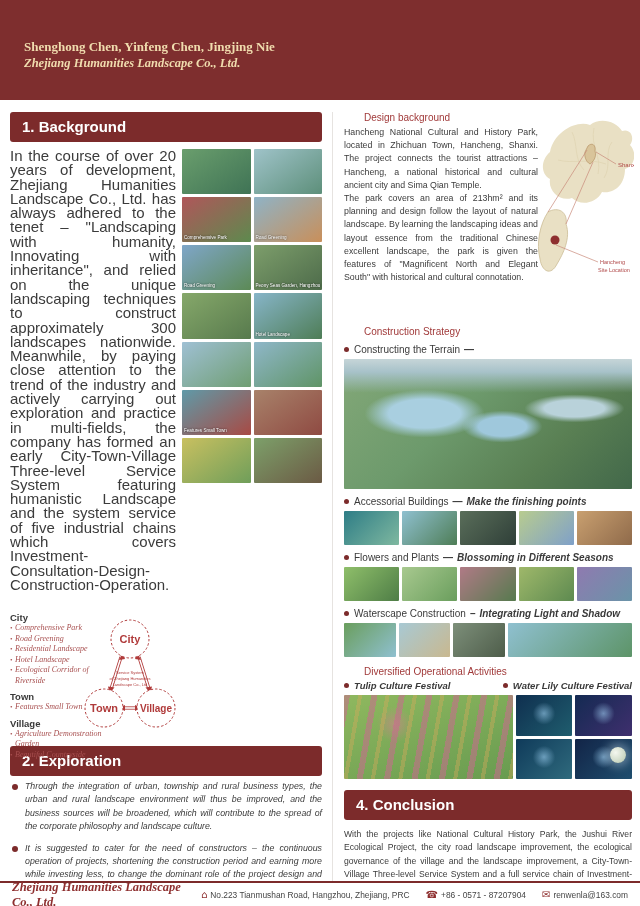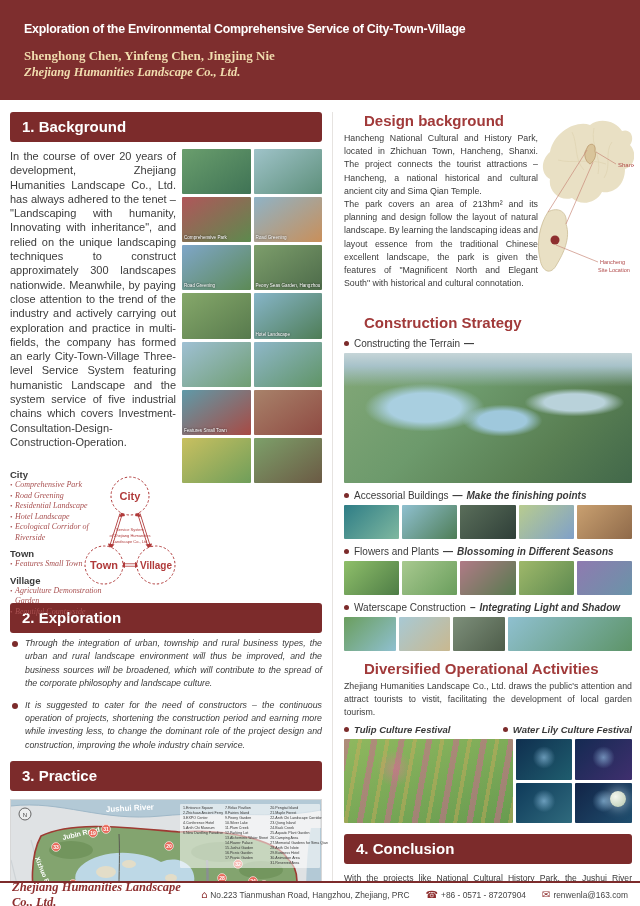--- a/index.html
+++ b/index.html
@@ -26,21 +26,21 @@
   .content { display:flex; padding:12px 8px 0 10px; }
   .col-left { width:312px; flex:0 0 312px; }
   .col-right { flex:1; margin-left:10px; border-left:1px solid #e6e3e0; padding-left:11px; min-width:0; }
 
   .sec-bar { background:#7c2b2b; color:#fff; font-weight:bold; font-size:15px;
              padding:6px 0 7px 12px; border-radius:3px; }
 
   
   .bg-flex { display:flex; margin-top:7px; }
   .bg-left { width:172px; flex:0 0 172px; padding-right:6px; }
-  .body-text { font-size:11px; line-height:14.3px; color:#3b3b3b; text-align:justify; }
+  .body-text { font-size:15px; line-height:14.3px; color:#3b3b3b; text-align:justify; }
   .bg-gallery { flex:1; display:grid; grid-template-columns:1fr 1fr; gap:3px; height:334px; }
   .thumb { position:relative; border-radius:1px; overflow:hidden; }
   .thumb-cap { position:absolute; left:2px; bottom:2px; font-size:4.6px; color:#fff;
                text-shadow:0 0 2px rgba(0,0,0,.8); line-height:1.1; }
 
   .ctv-wrap { position:relative; height:134px; margin-top:20px; }
   .cat-block { width:92px; }
   .cat-label { font-size:9.5px; font-weight:bold; color:#3a3a3a; margin-top:5px; }
   .cat-item { font-size:8px; font-style:italic; font-family:"Liberation Serif", serif; color:#a85050; line-height:10.5px; padding-left:5px; position:relative; }
   .cat-item::before { content:"•"; position:absolute; left:0; top:0; font-size:7px; color:#a85050; }
@@ -54,21 +54,21 @@
 
   
   .map-wrap { position:relative; margin-top:8px; height:184px; border:1px solid #d7d7d7; background:#dfe2e4; }
   .map-svg { width:100%; height:100%; display:block; }
   .legend { position:absolute; left:169px; top:4px; width:140px; background:rgba(255,255,255,.55);
             display:flex; padding:2px 2px; border-radius:1px; }
   .leg-col { flex:1; padding:0 1px; }
   .leg-item { font-size:3.6px; line-height:5px; color:#333; white-space:nowrap; overflow:hidden; }
 
   
-  .r-heading { color:#a13a3a; font-weight:bold; font-size:15px; margin-bottom:3px;padding-left:20px; }
+  .r-heading { color:#a13a3a; font-weight:normal; font-size:10px; margin-bottom:3px;padding-left:20px; }
   .design-block { position:relative; min-height:198px; }
   .design-text { width:194px; }
   .design-text p { font-size:8.8px; line-height:13.2px; color:#3b3b3b; text-align:justify; }
   .china-svg { position:absolute; right:-2px; top:0; width:102px; height:198px; }
 
   .strat-item { display:flex; align-items:baseline; font-size:10px; color:#3a3a3a; margin:7px 0 4px 0; }
   .strat-item .dot, .fest-label .dot { flex:0 0 5px; width:5px; height:5px; border-radius:50%; background:#7c2b2b; margin-right:5px; align-self:center; }
   .strat-title { font-weight:normal; }
   .strat-dash { margin:0 4px; font-weight:bold; }
   .strat-em { font-style:italic; font-weight:bold; }
@@ -114,21 +114,20 @@
   svg text { font-family:"Liberation Sans", sans-serif; }
 </style>
 </head>
 <body>
 
 <div class="page">
 
   <div class="banner">
     <div class="banner-text">
       <div class="banner-title">
-        <div>Exploration of the Environmental Comprehensive Service of City-Town-Village</div>
       </div>
       <div class="banner-authors">Shenghong Chen, Yinfeng Chen, Jingjing Nie</div>
       <div class="banner-affil">Zhejiang Humanities Landscape Co., Ltd.</div>
     </div>
   </div>
 
   <div class="content">
 
     <div class="col-left">
 
@@ -420,21 +419,21 @@
             <line x1="64" y1="40" x2="84" y2="52"></line>
             <line x1="24" y1="133" x2="66" y2="150"></line>
           </g>
           <circle cx="23" cy="128" r="4.5" fill="#8e2f2f"></circle>
           <text x="86" y="55" font-size="6" fill="#b04848">Shanxi</text>
           <text x="68" y="152" font-size="5.5" fill="#b04848">Hancheng</text>
           <text x="66" y="160" font-size="5.5" fill="#b04848">Site Location</text>
         </svg>
       </div>
 
-      <div class="r-heading" style="margin-top:4px">Construction Strategy</div>
+      <div class="r-heading" style="margin-top:16px">Construction Strategy</div>
 
       <div class="strat-item">
         <span class="dot"></span>
         <span class="strat-title">Constructing the Terrain</span>
         <span class="strat-dash">—</span>
       </div>
       <div class="photo photo-aerial"></div>
 
       <div class="strat-item">
         <span class="dot"></span>
@@ -471,21 +470,20 @@
         <span class="strat-em">Integrating Light and Shadow</span>
       </div>
       <div class="strip" id="strip3">
           <div class="photo" style="background: linear-gradient(135deg, rgb(106, 158, 93), rgb(143, 192, 208));"></div>
           <div class="photo" style="background: linear-gradient(135deg, rgb(168, 201, 212), rgb(201, 184, 143));"></div>
           <div class="photo" style="background: linear-gradient(135deg, rgb(125, 143, 122), rgb(78, 93, 74));"></div>
           <div class="photo" style="background: linear-gradient(135deg, rgb(143, 192, 208), rgb(93, 148, 104));"></div>
         </div>
 
       <div class="r-heading" style="margin-top:9px">Diversified Operational Activities</div>
-      <p class="act-text">Zhejiang Humanities Landscape Co., Ltd. draws the public's attention and attract tourists to vistit, facilitating the development of local garden tourism.</p>
 
       <div class="fest-labels">
         <div class="fest-label">
           <span class="dot"></span>
           <span>Tulip Culture Festival</span>
         </div>
         <div class="fest-label">
           <span class="dot"></span>
           <span>Water Lily Culture Festival</span>
         </div>

